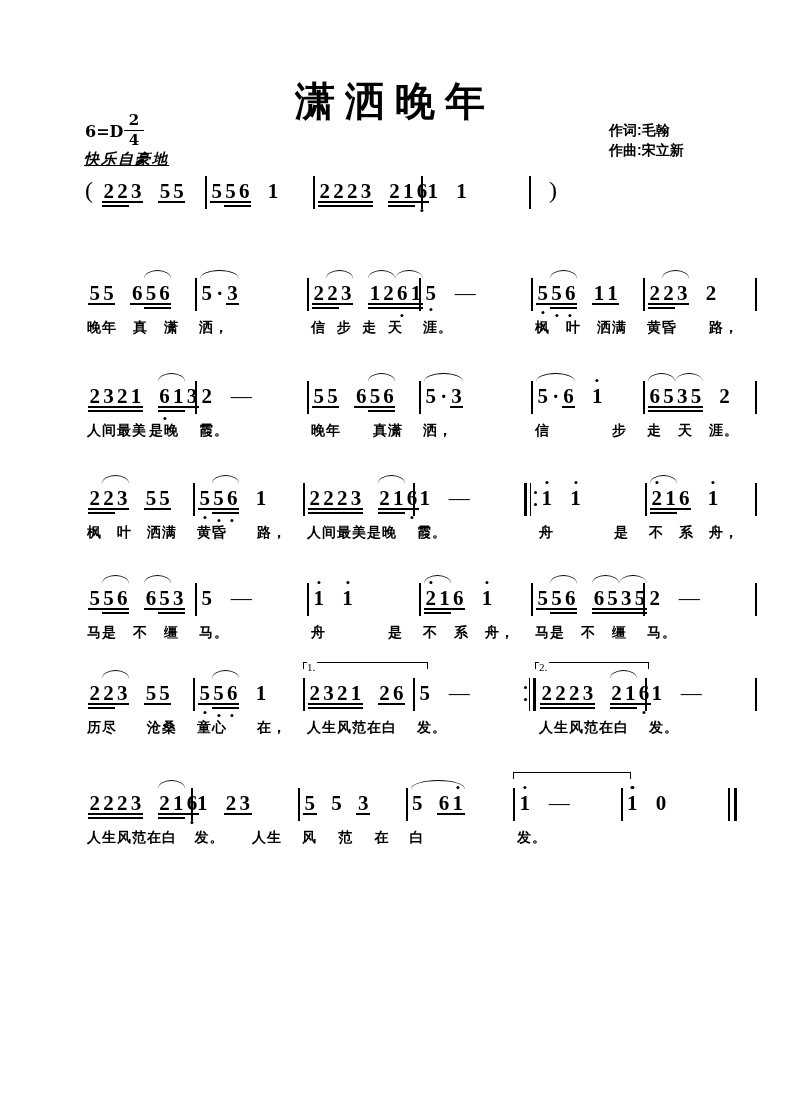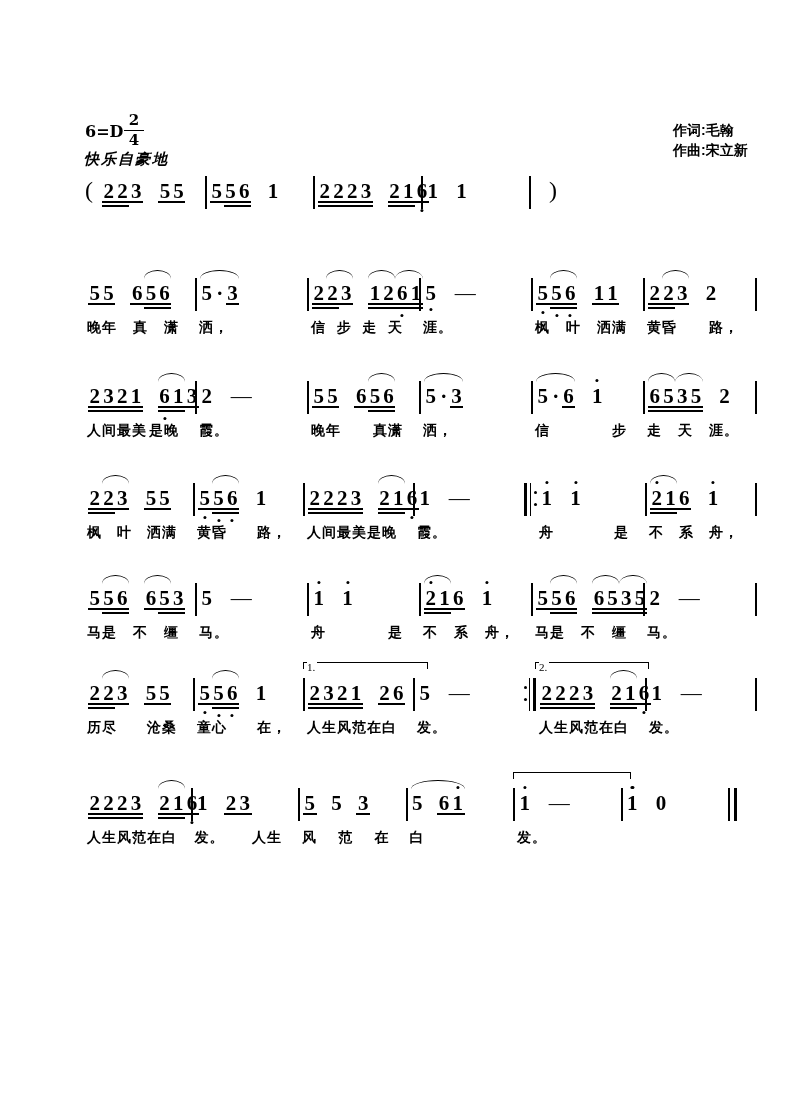--- a/index.html
+++ b/index.html
@@ -4,22 +4,22 @@
 <style>
   html,body{margin:0;padding:0;background:#888;}
   .page{position:relative;width:790px;height:1119px;background:#ffffff;margin:0 auto;overflow:hidden;
         font-family:"Liberation Serif",serif;color:#000;}
   h1.title{position:absolute;left:50%;top:74px;transform:translateX(-50%);margin:0;
         font:700 40px "DejaVu Serif",serif;letter-spacing:10px;white-space:nowrap;}
   .key{position:absolute;left:85px;top:122px;font:700 16px "DejaVu Serif",serif;}
   .meter{position:absolute;left:124px;top:112px;width:20px;text-align:center;font:700 15px "DejaVu Serif",serif;line-height:17px;}
   .meter .num{border-bottom:1.6px solid #000;padding-bottom:1px;}
   .meter .den{padding-top:1px;}
-  .tempo{position:absolute;left:84px;top:150px;font:700 italic 15px "DejaVu Serif",serif;letter-spacing:2px;}
-  .credits{position:absolute;left:673px;top:120px;font:600 14px "Liberation Sans",sans-serif;line-height:20px;white-space:nowrap;}
+  .tempo{position:absolute;left:84px;top:150px;font:700 italic 15px "DejaVu Serif",serif;letter-spacing:2px;text-decoration:underline;}
+  .credits{position:absolute;left:609px;top:120px;font:600 14px "Liberation Sans",sans-serif;line-height:20px;white-space:nowrap;}
 
   
   .score-line{position:absolute;left:85px;width:672px;}
   .L0{top:164px;width:478px;}
   .L1{top:266px;}.L2{top:369px;}.L3{top:471px;}.L4{top:571px;}.L5{top:666px;}
   .L6{top:776px;width:652px;}
   .nrow{display:flex;align-items:flex-start;padding-top:14px;height:30px;}
   .lrow{display:flex;margin-top:9px;}
   .m-notes{flex:1 1 0;min-width:0;position:relative;padding-left:3px;white-space:nowrap;}
   .m-lyrics{flex:1 1 0;min-width:0;display:flex;justify-content:space-between;padding:0 16px 0 2px;
@@ -60,20 +60,21 @@
        box-shadow:0 12px 0 #000;}
   .cell-fin{flex:0 0 auto;width:9px;height:33px;margin-top:-2px;position:relative;}
   .cell-fin::before{content:"";position:absolute;left:0;top:0;bottom:0;width:1.7px;background:#000;}
   .cell-fin::after{content:"";position:absolute;right:0;top:0;bottom:0;width:3.4px;background:#000;}
   .ghost{visibility:hidden;background:transparent;}
 </style>
 </head>
 <body>
 
 <div class="page">
+  <h1 class="title">潇洒晚年</h1>
   <div class="key">6=D</div>
   <div class="meter">
     <div class="num">2</div>
     <div class="den">4</div>
   </div>
   <div class="tempo">快乐自豪地</div>
   <div class="credits">
     <div>作词:毛翰</div>
     <div>作曲:宋立新</div>
   </div>

